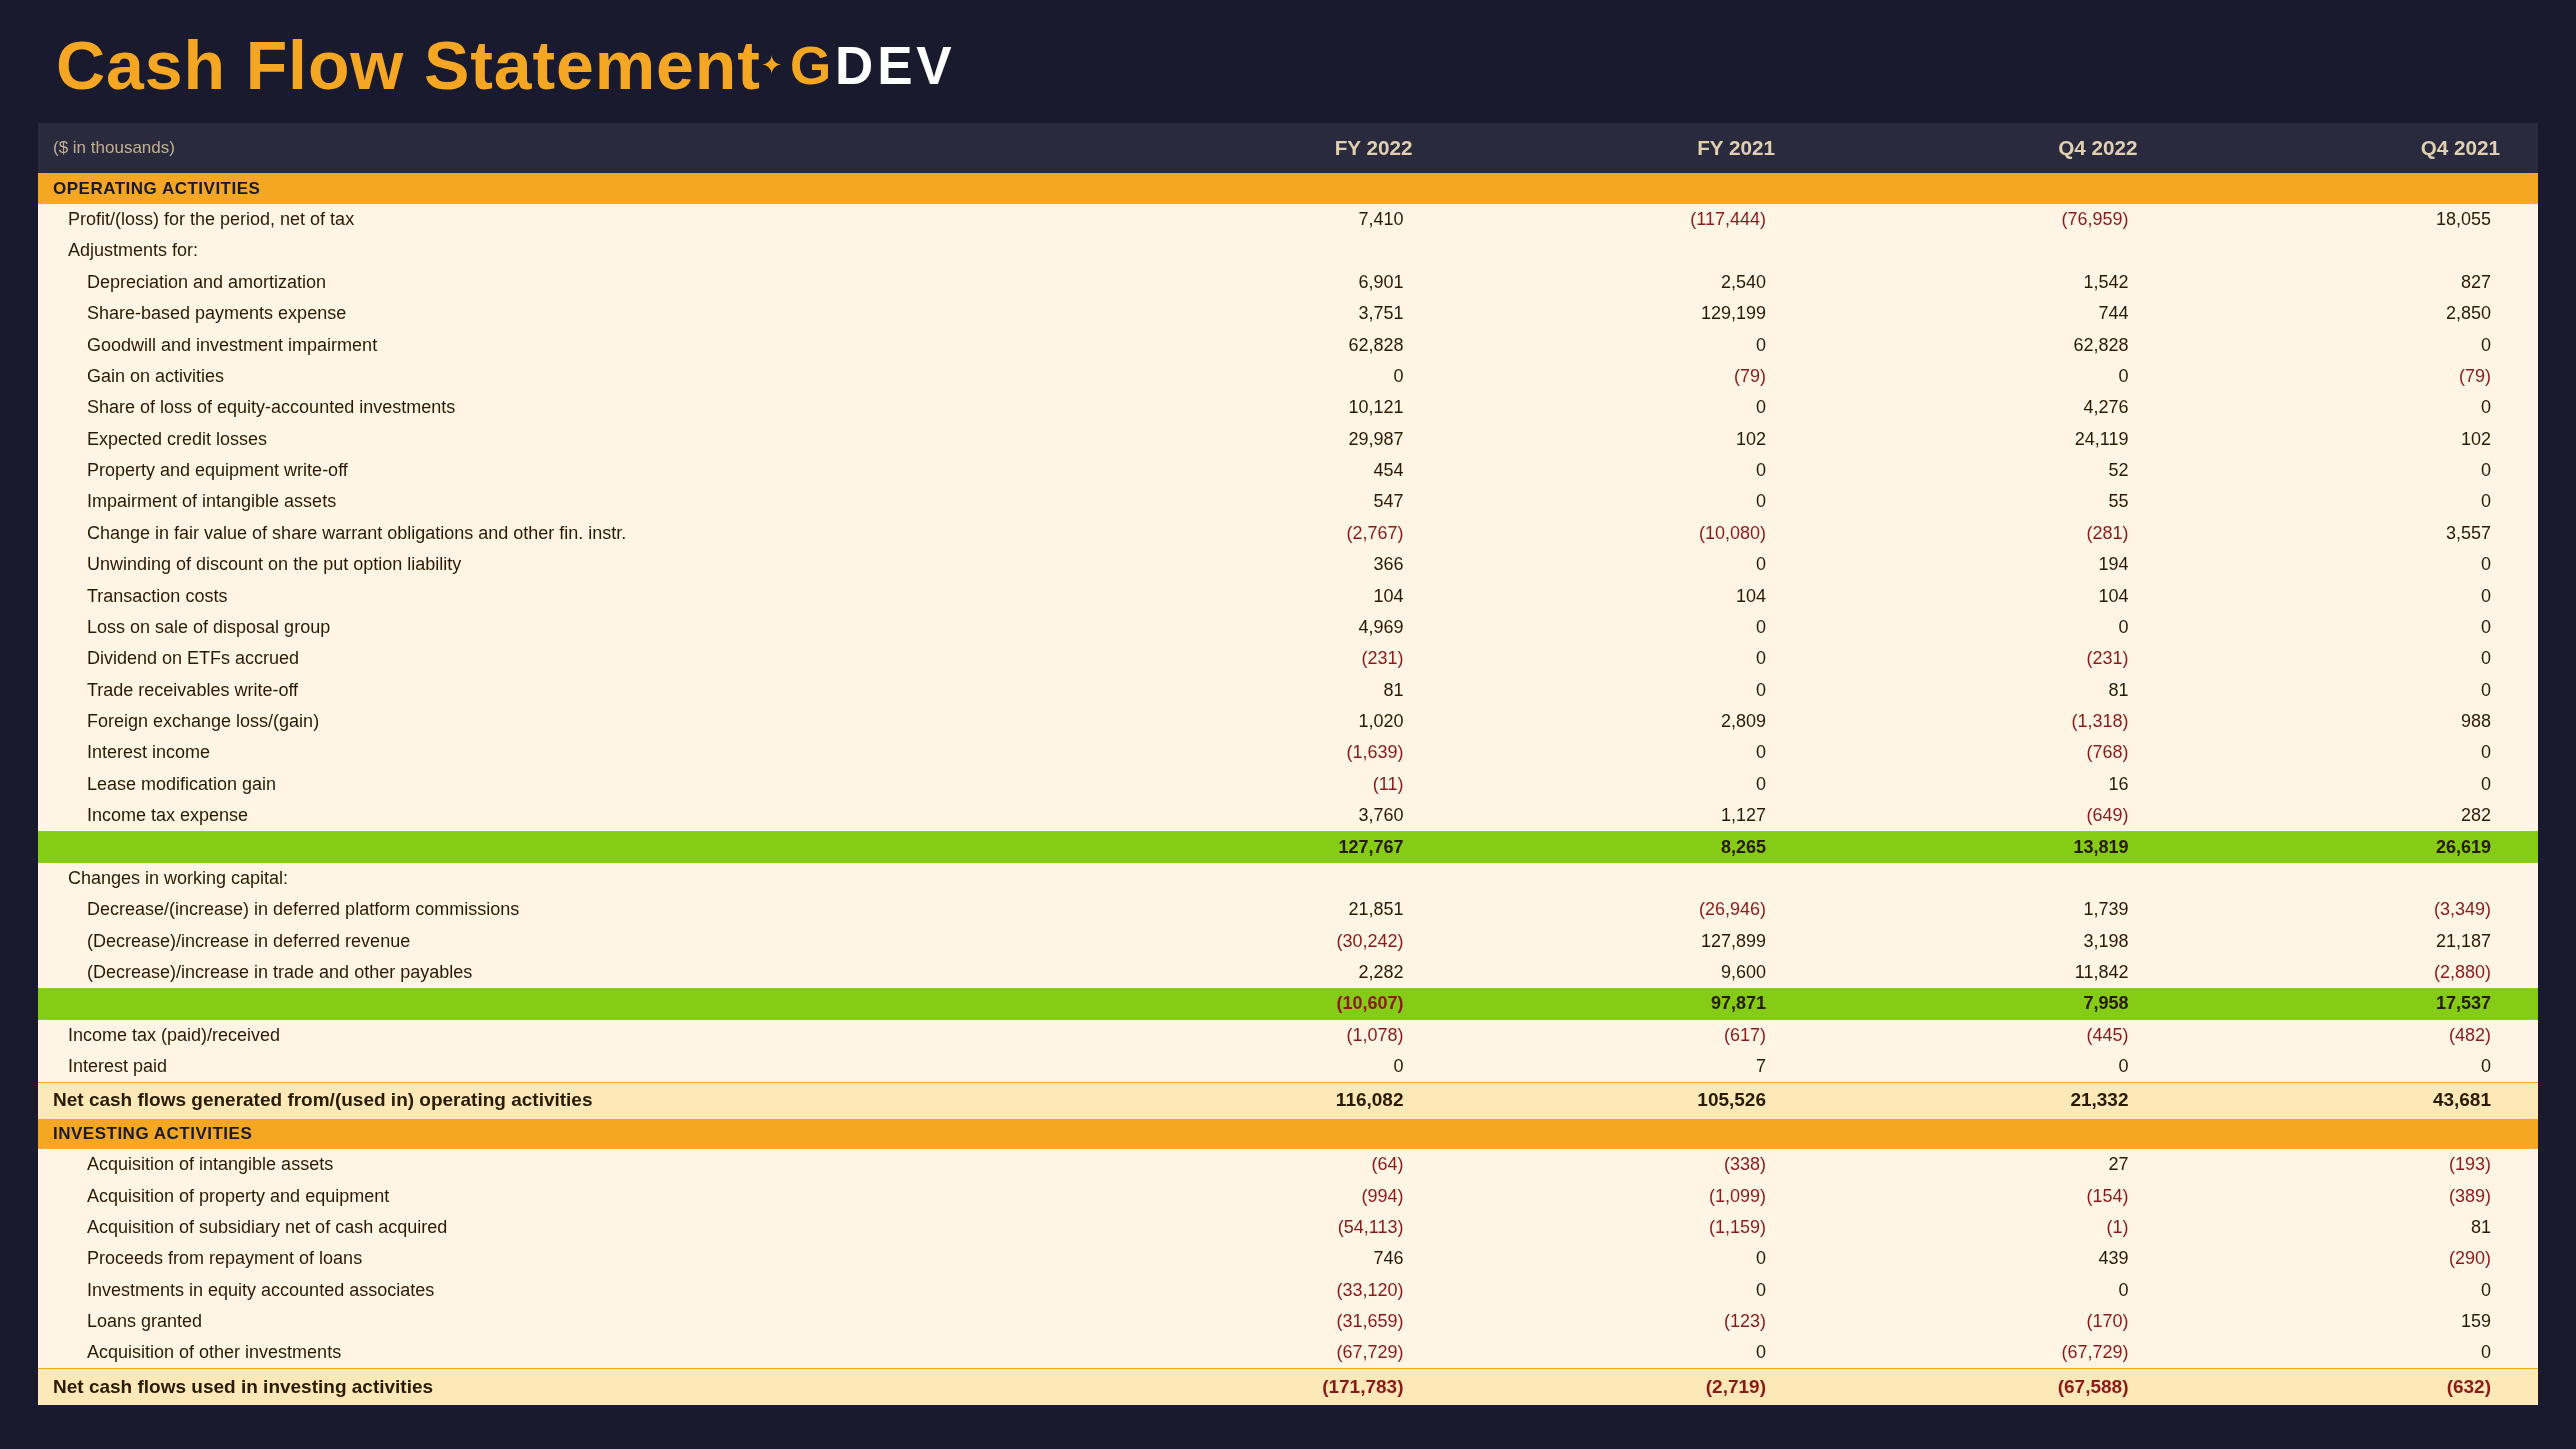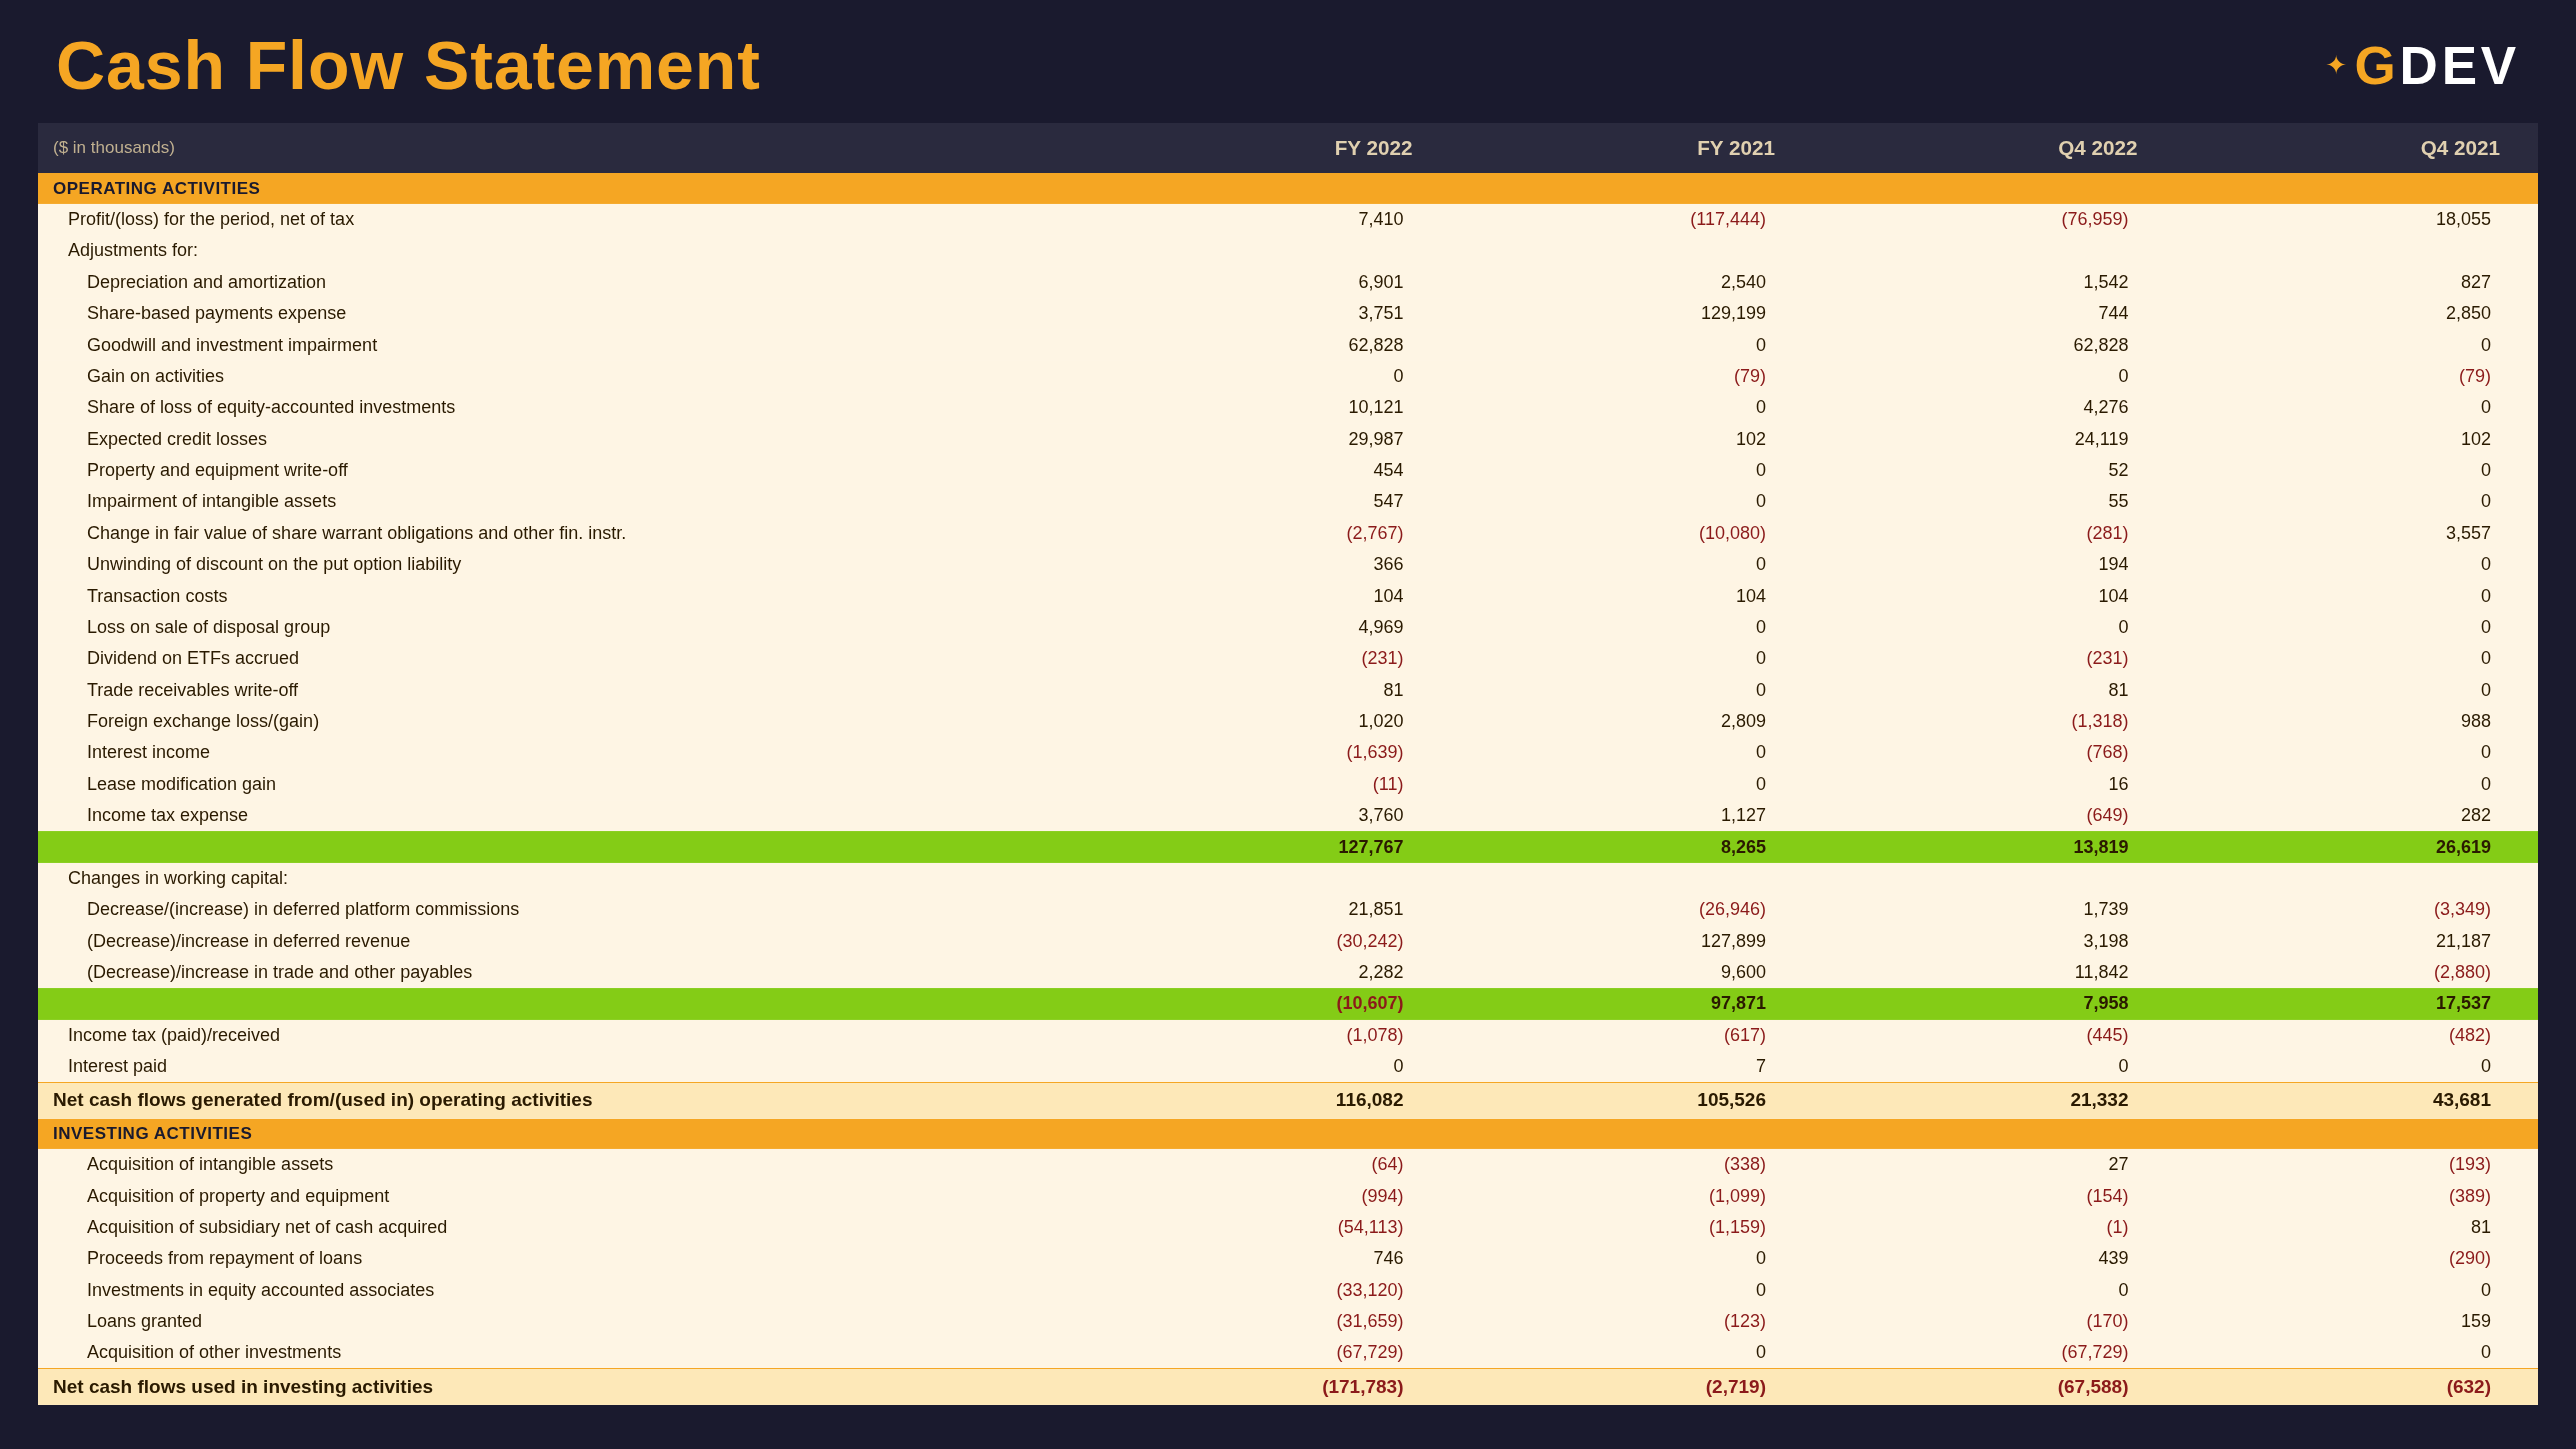--- a/index.html
+++ b/index.html
@@ -13,21 +13,21 @@
     .page {
       width: 2576px;
       min-height: 1449px;
       background: #1a1a2e;
       position: relative;
     }
     .header {
       background: #1a1a2e;
       padding: 26px 56px 19px 56px;
       display: flex;
-      justify-content: space-between;
+      justify-content: flex-start;
       align-items: center;
     }
     .title {
       font-size: 68px;
       font-weight: 900;
       color: #f5a623;
       letter-spacing: 0.9px;
     }
     .logo-area {
       display: flex;

